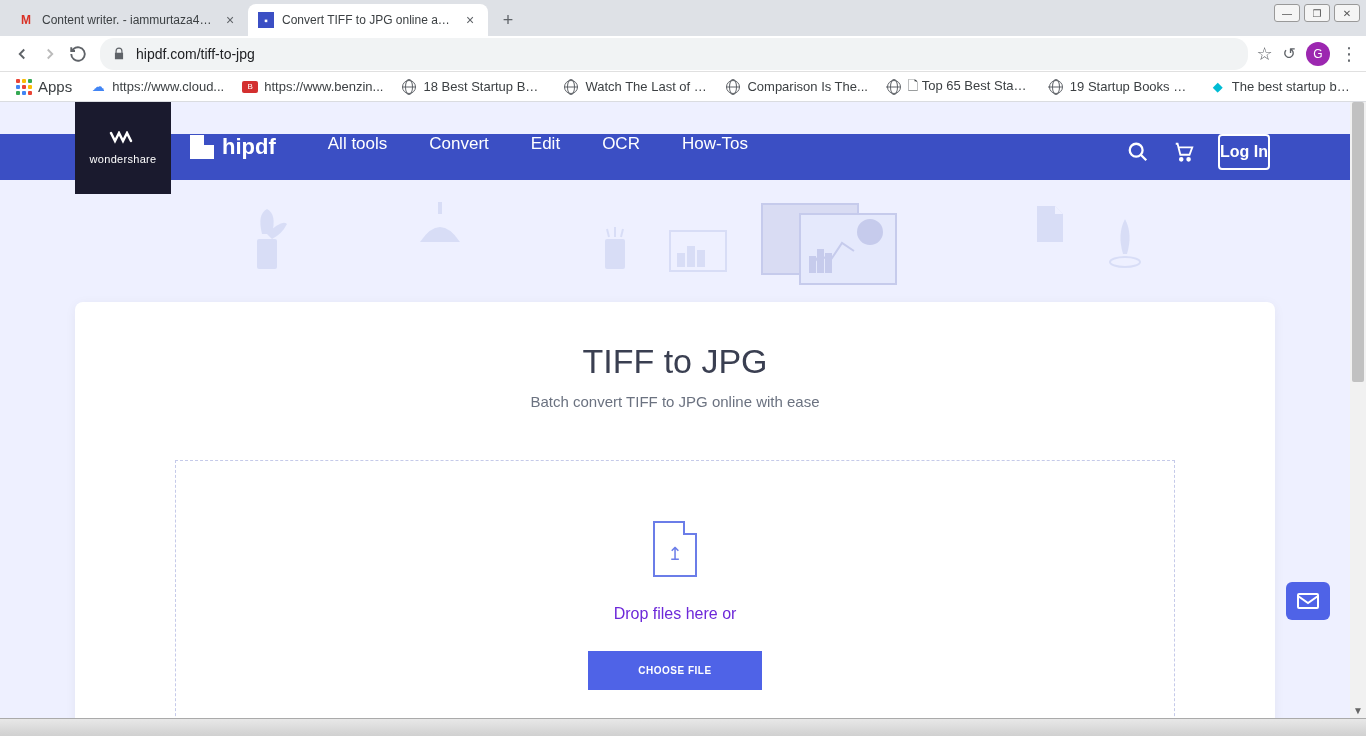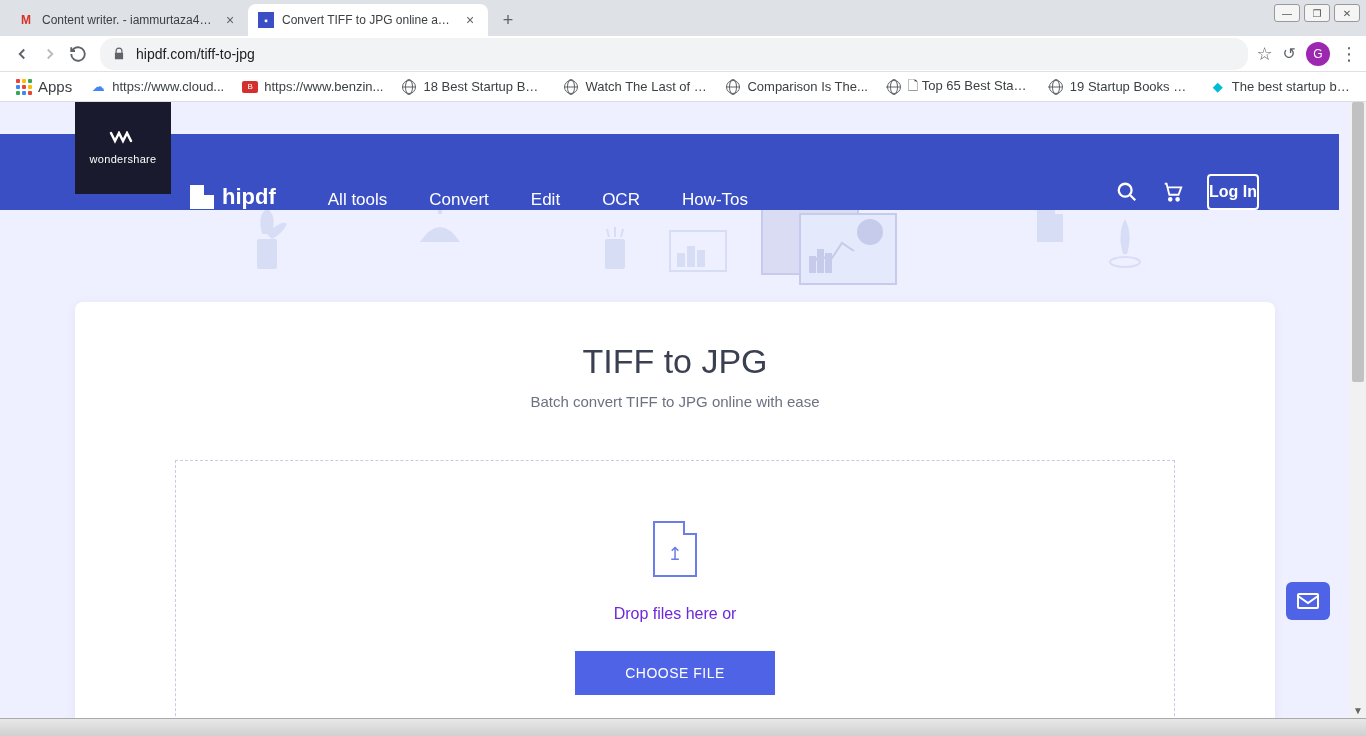--- a/index.html
+++ b/index.html
@@ -46,21 +46,21 @@
 .bm-icon{width:16px;height:16px;flex-shrink:0;display:flex;align-items:center;justify-content:center}
 .globe{width:14px;height:14px;border:1.5px solid #5f6368;border-radius:50%;position:relative}
 .globe::before{content:"";position:absolute;top:-1.5px;left:50%;width:6px;height:14px;border:1.5px solid #5f6368;border-radius:50%;transform:translateX(-50%)}
 .globe::after{content:"";position:absolute;top:50%;left:-1.5px;width:14px;height:0;border-top:1.5px solid #5f6368;transform:translateY(-50%)}
 .bookmark-overflow{margin-left:auto;padding:4px 8px;color:#5f6368}
 
 
 .page{position:absolute;top:102px;left:0;right:16px;bottom:18px;background:#eef0ff;overflow:hidden}
 
 
-.navbar{height:76px;background:#3b4fc4;display:flex;align-items:flex-end;padding:0 0 0 0;position:absolute;top:32px;left:0;right:11px;z-index:5}
+.navbar{height:46px;background:#3b4fc4;display:flex;align-items:flex-start;padding:0 0 0 0;position:absolute;top:32px;left:0;right:0;z-index:5}
 .wondershare-box{position:absolute;top:0;left:75px;width:96px;height:92px;background:#1a1a2e;display:flex;flex-direction:column;align-items:center;justify-content:center;z-index:10;color:#fff}
 .ws-logo{font-size:22px;margin-bottom:4px}
 .ws-text{font-size:11px;letter-spacing:0.3px}
 .hipdf-logo{display:flex;align-items:center;gap:8px;margin-left:190px;color:#fff;font-size:22px;font-weight:700}
 .hipdf-icon{width:24px;height:24px;background:#fff;position:relative}
 .hipdf-icon::after{content:"";position:absolute;right:0;top:0;width:10px;height:10px;background:#3b4fc4}
 .nav-links{display:flex;gap:42px;margin-left:52px}
 .nav-link{color:#fff;font-size:17px}
 .nav-right{margin-left:auto;display:flex;align-items:center;gap:22px;padding-right:80px}
 .nav-icon-btn{color:#fff;width:24px;height:24px;display:flex;align-items:center;justify-content:center}
@@ -80,21 +80,21 @@
 
 
 .card{position:absolute;top:200px;left:75px;right:75px;background:#fff;border-radius:8px;box-shadow:0 2px 12px rgba(0,0,0,0.05);padding:40px;min-height:520px}
 .page-title{text-align:center;font-size:34px;font-weight:400;color:#3a3f51;margin-bottom:12px}
 .page-sub{text-align:center;font-size:15px;color:#6b7280;margin-bottom:50px}
 .dropzone{border:1px dashed #c5cae9;margin:0 60px;padding:60px 20px 40px;display:flex;flex-direction:column;align-items:center}
 .file-icon{width:44px;height:56px;border:2px solid #6b7de8;position:relative;margin-bottom:28px}
 .file-icon::before{content:"";position:absolute;top:-2px;right:-2px;width:12px;height:12px;background:#fff;border-left:2px solid #6b7de8;border-bottom:2px solid #6b7de8}
 .file-icon-arrow{position:absolute;bottom:10px;left:50%;transform:translateX(-50%);color:#6b7de8;font-size:18px}
 .drop-text{font-size:16px;color:#6d28d9;margin-bottom:28px}
-.choose-btn{background:#4f63e7;color:#fff;padding:14px 50px;font-size:14px;font-weight:400;letter-spacing:0.5px;border:none}
+.choose-btn{background:#4f63e7;color:#fff;padding:14px 50px;font-size:10px;font-weight:700;letter-spacing:0.5px;border:none}
 
 
 .feedback{position:absolute;right:20px;top:480px;width:44px;height:38px;background:#4f63e7;border-radius:6px;display:flex;align-items:center;justify-content:center;color:#fff;font-size:18px}
 
 
 .vscroll{position:absolute;top:102px;right:0;width:16px;bottom:18px;background:#f1f1f1}
 .vscroll-thumb{position:absolute;top:0;left:2px;right:2px;height:280px;background:#c1c1c1;border-radius:2px}
 .vscroll-arrow{position:absolute;left:0;right:0;height:16px;display:flex;align-items:center;justify-content:center;font-size:10px;color:#666}
 .vscroll-arrow.bottom{bottom:0}
 

